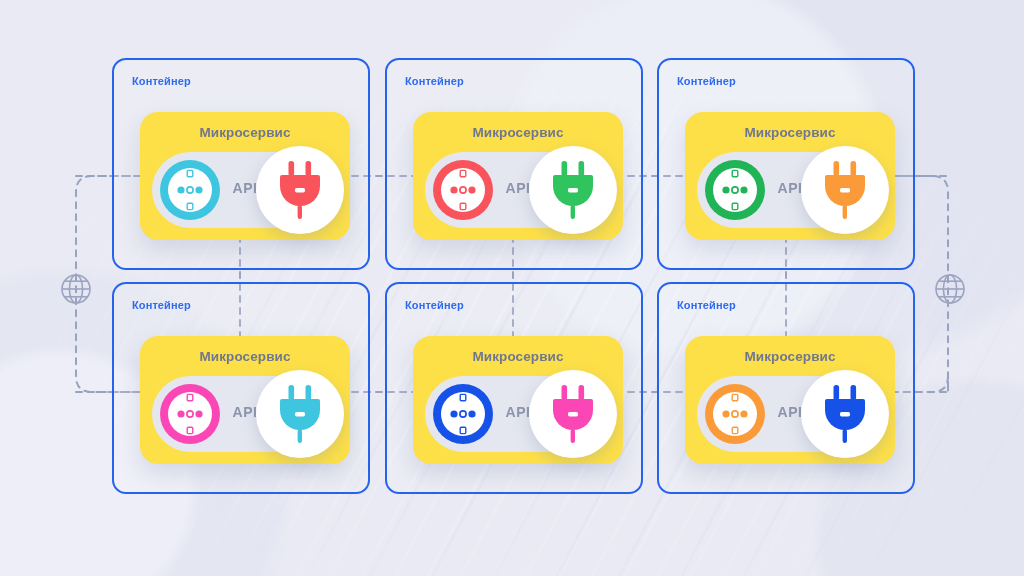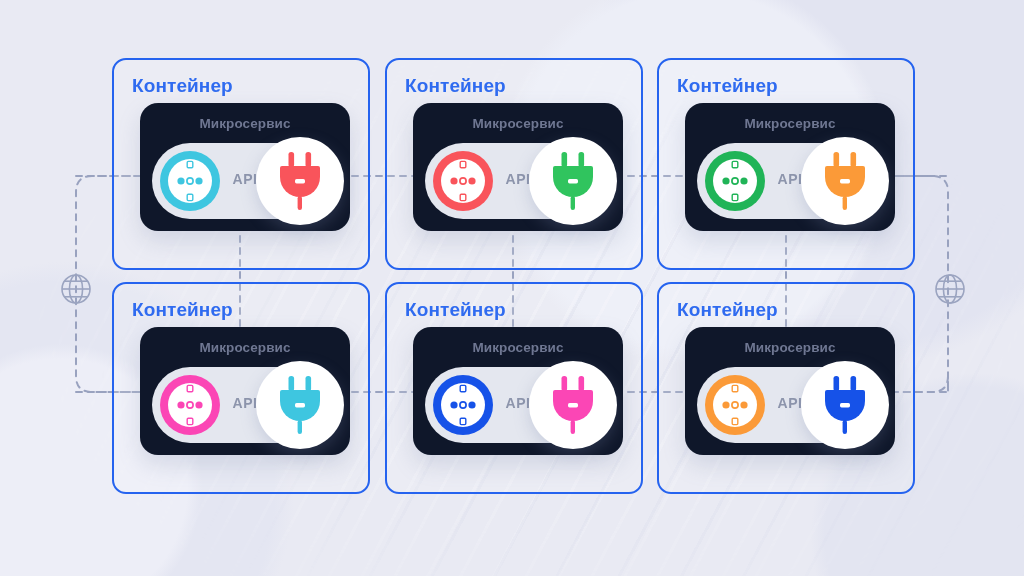--- a/index.html
+++ b/index.html
@@ -96,34 +96,34 @@
   .container-box {
     position: absolute;
     border: 2px solid #2563ef;
     border-radius: 14px;
     background: rgba(255,255,255,0.13);
   }
   .container-title {
     position: absolute;
     left: 18px;
     top: 15px;
-    font-size: 19px;
+    font-size: 11px;
     font-weight: bold;
     color: #2f6bf0;
     letter-spacing: .1px;
   }
 
   
   .ms-card {
     position: absolute;
     left: 26px;
-    top: 43px;
+    top: 52px;
     width: 210px;
     height: 128px;
-    background: #0f172a;
+    background: #fde047;
     border-radius: 18px;
     box-shadow: 0 10px 22px rgba(120,130,170,0.22);
   }
   .ms-title {
     position: absolute;
     top: 13px;
     left: 0; right: 0;
     text-align: center;
     font-size: 13.5px;
     font-weight: bold;

